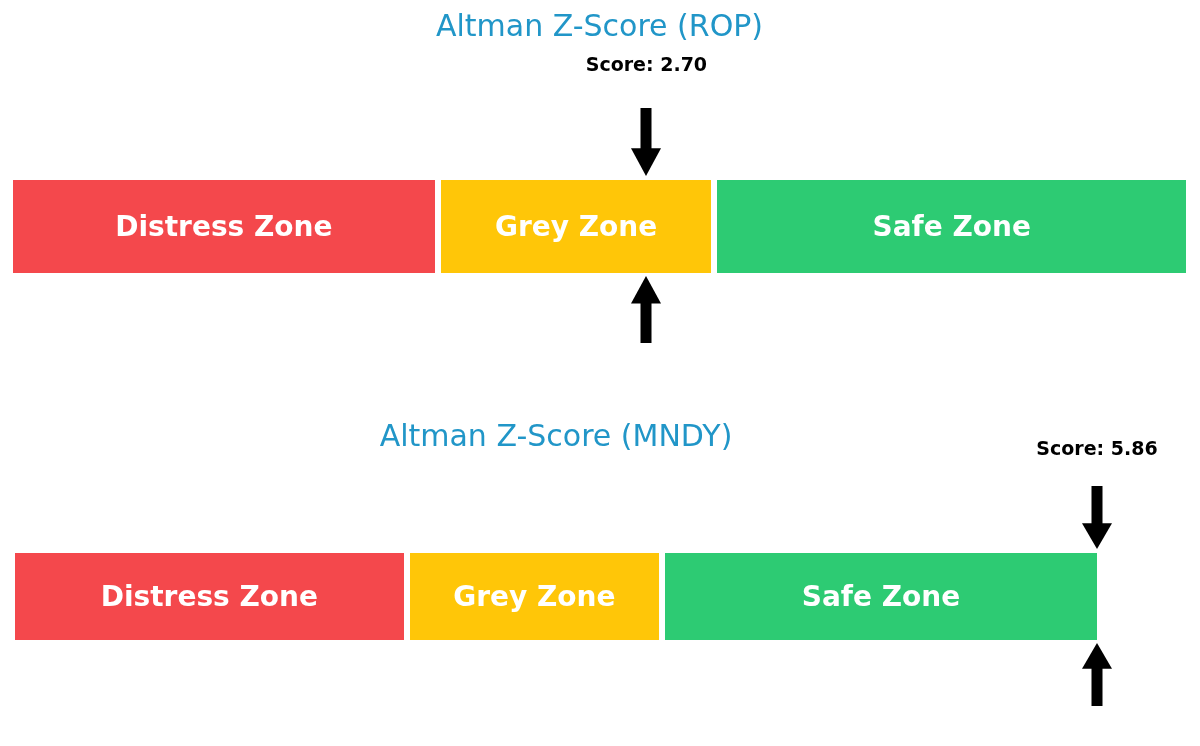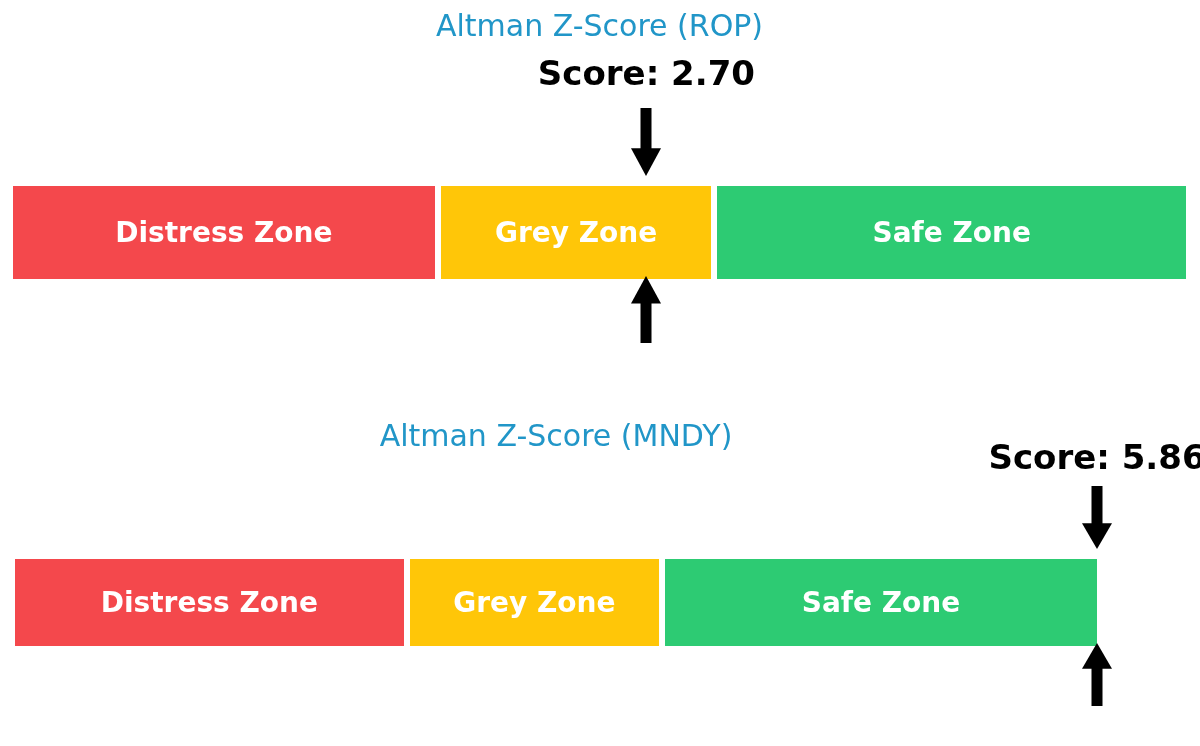--- a/index.html
+++ b/index.html
@@ -15,29 +15,29 @@
   .chart-title {
     position: absolute;
     text-align: center;
     font-size: 30px;
     font-weight: 400;
     white-space: nowrap;
   }
   .score-label {
     position: absolute;
     text-align: center;
-    font-size: 34px;
+    font-size: 19px;
     font-weight: bold;
     color: #000000;
     white-space: nowrap;
   }
   .zone-bar { position: absolute; }
   .zone {
     position: absolute;
-    top: 8px;
+    top: 2px;
     height: 100%;
     display: flex;
     align-items: center;
     justify-content: center;
   }
   .zone-label {
     color: #ffffff;
     font-size: 28px;
     font-weight: bold;
     white-space: nowrap;

